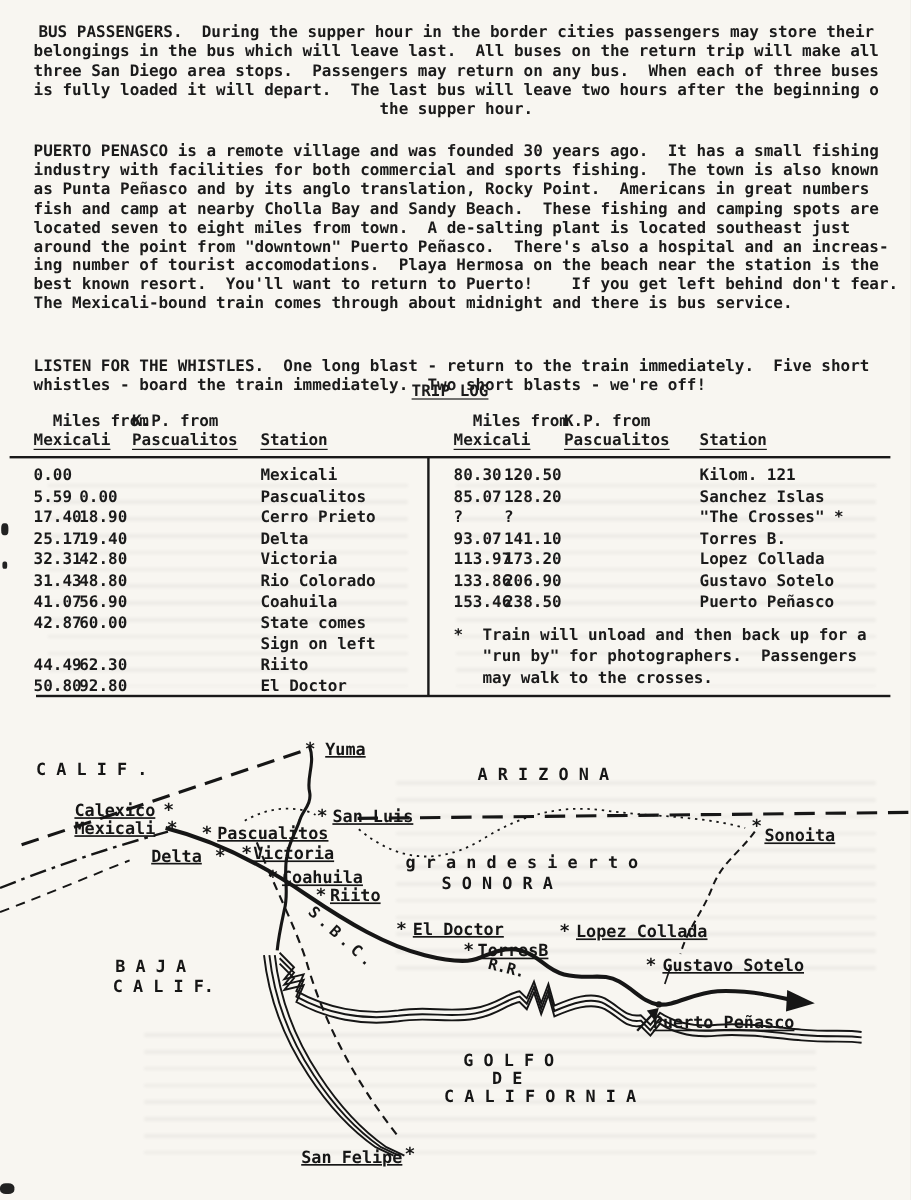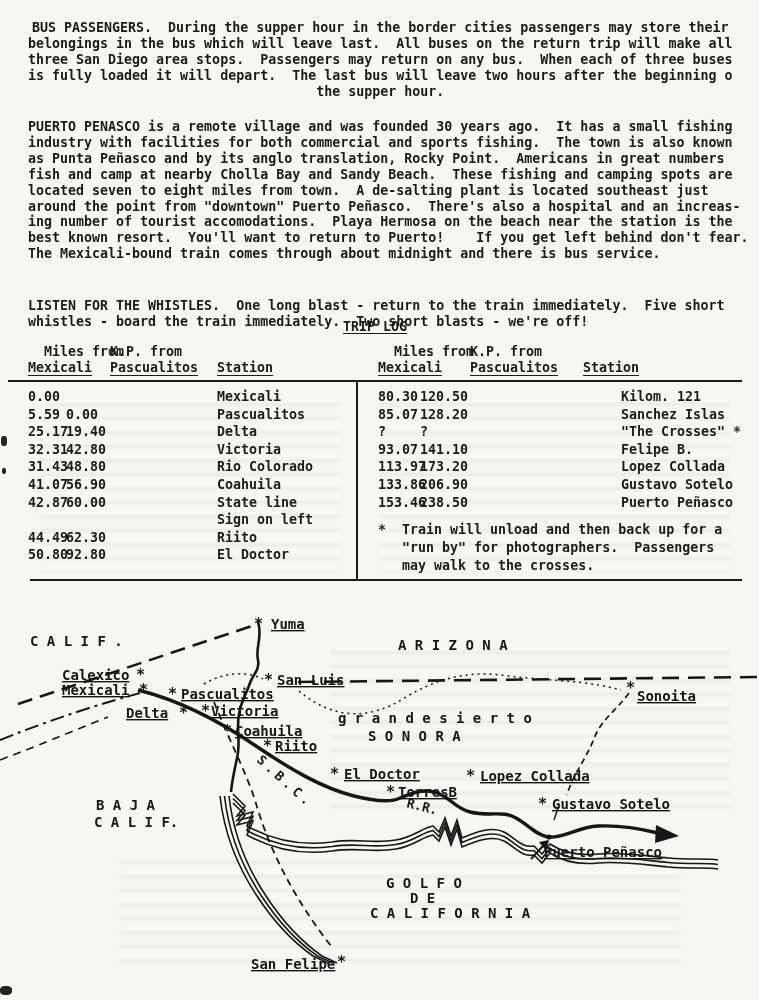--- a/index.html
+++ b/index.html
@@ -22,21 +22,21 @@
   .thead.right .h-k1,.thead.right .h-k2{left:92px;}
   .thead.right .h-st{left:205px; top:16px;}
   .u{text-decoration:underline; text-underline-offset:3px;}
   .ltable,.rtable{position:absolute; top:388px;}
   .ltable{left:28px; width:328px;}
   .rtable{left:378px; width:372px;}
   .trow{display:flex; height:17.6px; line-height:17.6px;}
   .cm,.ck{text-align:left; white-space:pre;}
   .cs{white-space:pre;}
   .ltable .cm{width:38px;} .ltable .ck{width:47px;} .ltable .cs{margin-left:104px;}
-  .rtable .cm{width:42px;} .rtable .ck{width:93px;} .rtable .cs{margin-left:108px;}
+  .rtable .cm{width:42px;} .rtable .ck{width:93px;} .rtable .cs{margin-left:70px;}
   .footnote{position:absolute; left:378px; top:521px; white-space:pre; line-height:18.2px;}
   .rule{position:absolute; background:#191919;}
   .rule-top{left:8px; top:380px; width:734px; height:2.4px;}
   .rule-vert{left:356px; top:381px; width:2.2px; height:199px;}
   .rule-bottom{left:30px; top:579px; width:712px; height:2.4px;}
   .map{position:absolute; left:0; top:598px; width:759px; height:402px;}
   .map text{font-family:"DejaVu Sans Mono","Liberation Mono",monospace; font-size:14px; font-weight:700; fill:#161616;}
   .map text.star{font-size:15px;}
   .map text.place{text-decoration:underline;}
   .map text.lbl-line{font-size:13px;}
@@ -100,20 +100,25 @@
         <span class="cm">0.00</span>
         <span class="ck"></span>
         <span class="cs">Mexicali</span>
       </div>
     <div class="trow">
         <span class="cm">5.59</span>
         <span class="ck">0.00</span>
         <span class="cs">Pascualitos</span>
       </div>
     <div class="trow">
+        <span class="cm">17.40</span>
+        <span class="ck">18.90</span>
+        <span class="cs">Cerro Prieto</span>
+      </div>
+    <div class="trow">
         <span class="cm">25.17</span>
         <span class="ck">19.40</span>
         <span class="cs">Delta</span>
       </div>
     <div class="trow">
         <span class="cm">32.31</span>
         <span class="ck">42.80</span>
         <span class="cs">Victoria</span>
       </div>
     <div class="trow">
@@ -122,21 +127,21 @@
         <span class="cs">Rio Colorado</span>
       </div>
     <div class="trow">
         <span class="cm">41.07</span>
         <span class="ck">56.90</span>
         <span class="cs">Coahuila</span>
       </div>
     <div class="trow">
         <span class="cm">42.87</span>
         <span class="ck">60.00</span>
-        <span class="cs">State line</span>
+        <span class="cs">State comes</span>
       </div>
     <div class="trow">
         <span class="cm"></span>
         <span class="ck"></span>
         <span class="cs">Sign on left</span>
       </div>
     <div class="trow">
         <span class="cm">44.49</span>
         <span class="ck">62.30</span>
         <span class="cs">Riito</span>
@@ -160,21 +165,21 @@
         <span class="cs">Sanchez Islas</span>
       </div>
     <div class="trow">
         <span class="cm">?</span>
         <span class="ck">?</span>
         <span class="cs">"The Crosses" *</span>
       </div>
     <div class="trow">
         <span class="cm">93.07</span>
         <span class="ck">141.10</span>
-        <span class="cs">Felipe B.</span>
+        <span class="cs">Torres B.</span>
       </div>
     <div class="trow">
         <span class="cm">113.97</span>
         <span class="ck">173.20</span>
         <span class="cs">Lopez Collada</span>
       </div>
     <div class="trow">
         <span class="cm">133.86</span>
         <span class="ck">206.90</span>
         <span class="cs">Gustavo Sotelo</span>

